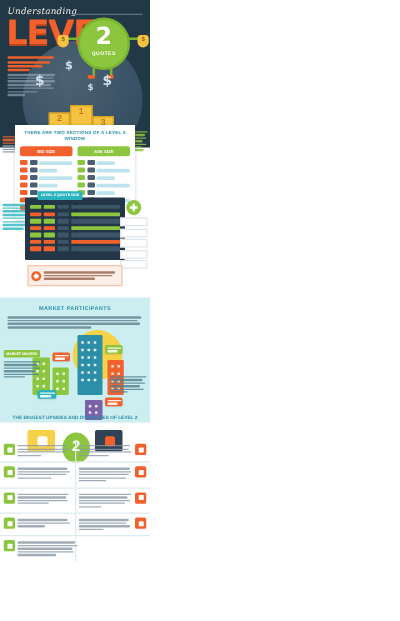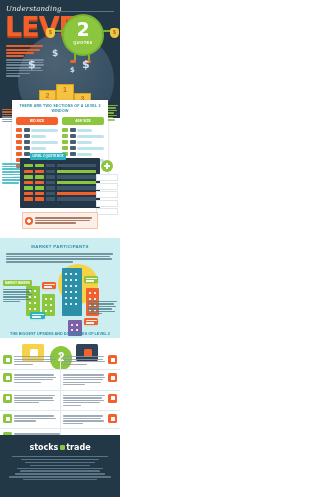--- a/index.html
+++ b/index.html
@@ -598,28 +598,14 @@
         <i class="tl" style="width:95%"></i>
           <i class="tl" style="width:98%"></i>
           <i class="tl" style="width:90%"></i>
           <i class="tl" style="width:93%"></i>
           <i class="tl" style="width:64%"></i>
       </div>
       <div class="cellR"></div>
     </div>
   </div>
 
-  <div class="footer">
-    <div class="logo"><span>stocks</span><i class="mark"></i><span>trade</span></div>
-    <div class="srcs">
-      <i class="tl" style="width:88%"></i>
-        <i class="tl" style="width:72%"></i>
-      <i class="tl" style="width:64%"></i>
-        <i class="tl" style="width:55%"></i>
-      <i class="tl" style="width:80%"></i>
-        <i class="tl" style="width:74%"></i>
-      <i class="tl" style="width:84%"></i>
-        <i class="tl" style="width:95%"></i>
-      <i class="tl" style="width:68%"></i>
-    </div>
-  </div>
 
 </div>
 
 </body></html>

